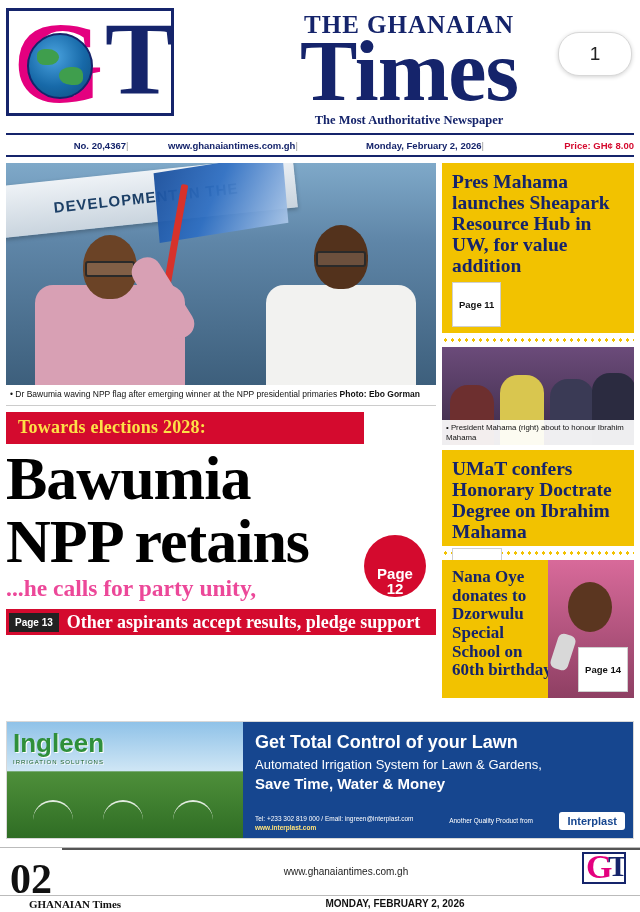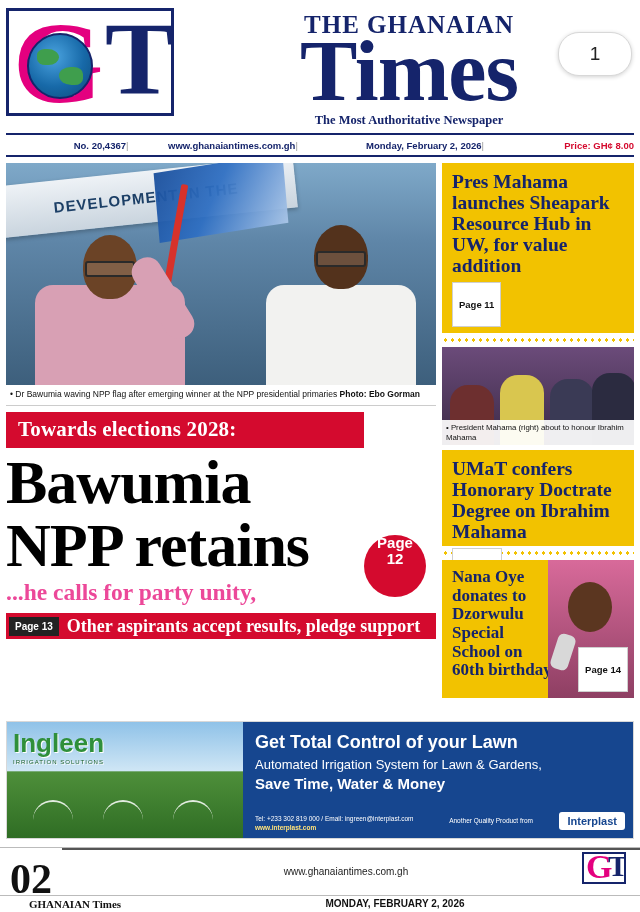--- a/index.html
+++ b/index.html
@@ -255,24 +255,24 @@
     font-size: 8.5px;
     line-height: 1.25;
     color: #111111;
     border-bottom: 1px solid #cccccc;
   }
   .caption-strip .ph { font-weight: bold; }
 
   
   .redbar {
     background: #d40a2e;
-    color: #ffffff;
-    font-family: "Liberation Serif", serif;
-    font-weight: bold;
-    font-size: 21px;
+    color: #fde047;
+    font-family: "Liberation Serif", serif;
+    font-weight: bold;
+    font-size: 18px;
     padding: 5px 10px 6px 12px;
     margin-top: 6px;
     display: inline-block;
     width: 336px;
     letter-spacing: 0.2px;
   }
   .headline {
     font-family: "Liberation Serif", serif;
     font-weight: bold;
     font-size: 62px;
@@ -294,21 +294,21 @@
     right: 10px;
     top: 372px;
     width: 62px; height: 62px;
     border-radius: 50%;
     background: #d40a2e;
     color: #ffffff;
     font-family: "Liberation Sans", sans-serif;
     font-weight: bold;
     font-size: 15px;
     display: flex; flex-direction: column;
-    align-items: center; justify-content: flex-start;
+    align-items: center; justify-content: flex-end;
     line-height: 1.05;
   }
   .bottom-strip {
     margin-top: 8px;
     background: #d40a2e;
     display: flex;
     align-items: center;
     height: 26px;
   }
   .bs-tag {

